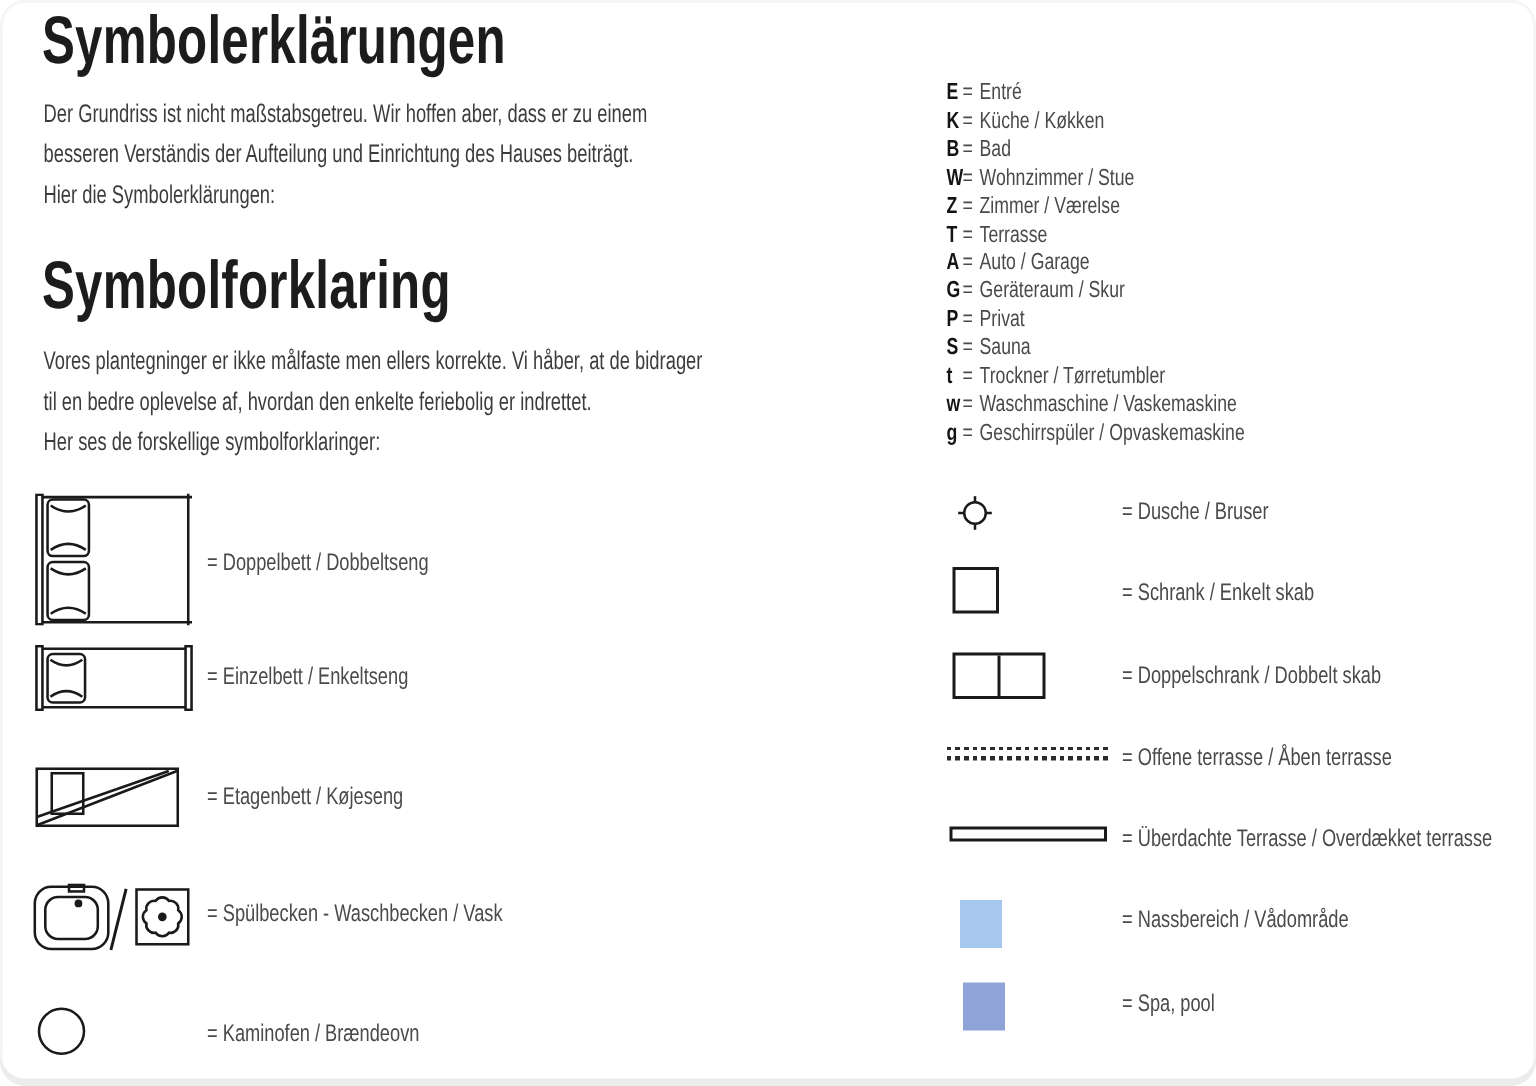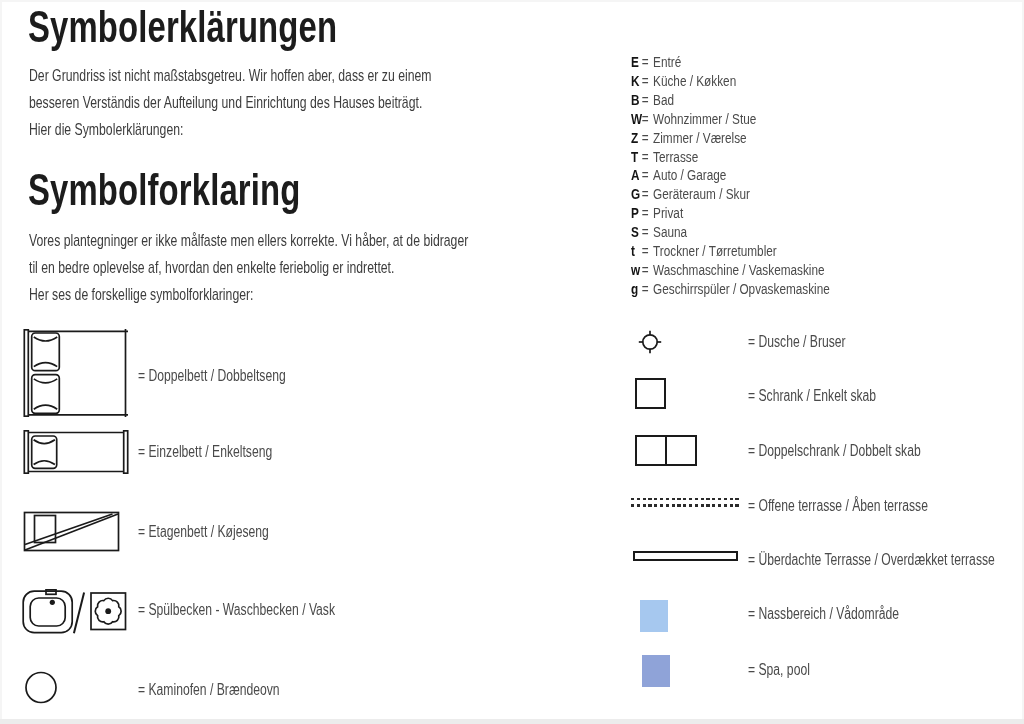--- a/index.html
+++ b/index.html
@@ -1,19 +1,20 @@
 <!DOCTYPE html>
 <html><head>
 <meta charset="utf-8">
 <style>
   html,body{margin:0;padding:0;background:#ffffff;}
   #page{
     position:relative;width:1024px;height:724px;background:#fff;overflow:hidden;
     font-family:"Liberation Sans","DejaVu Sans",sans-serif;color:#1a1a1a;
     box-shadow: inset 0 -5px 0 #ececec, inset 0 2px 0 #f5f5f5, inset 2px 0 0 #f5f5f5, inset -2px 0 0 #f5f5f5;
+    border-radius: 17px;
   }
   .abs{position:absolute;}
   .title{
     font-size:45px;font-weight:bold;color:#1c1c1c;line-height:50px;white-space:nowrap;
     transform:scaleX(0.73);transform-origin:0 0;letter-spacing:0.2px;
   }
   .para{
     font-size:17px;color:#3c3c3c;line-height:27px;white-space:pre-line;width:660px;
     transform:scaleX(0.72);transform-origin:0 0;
   }

